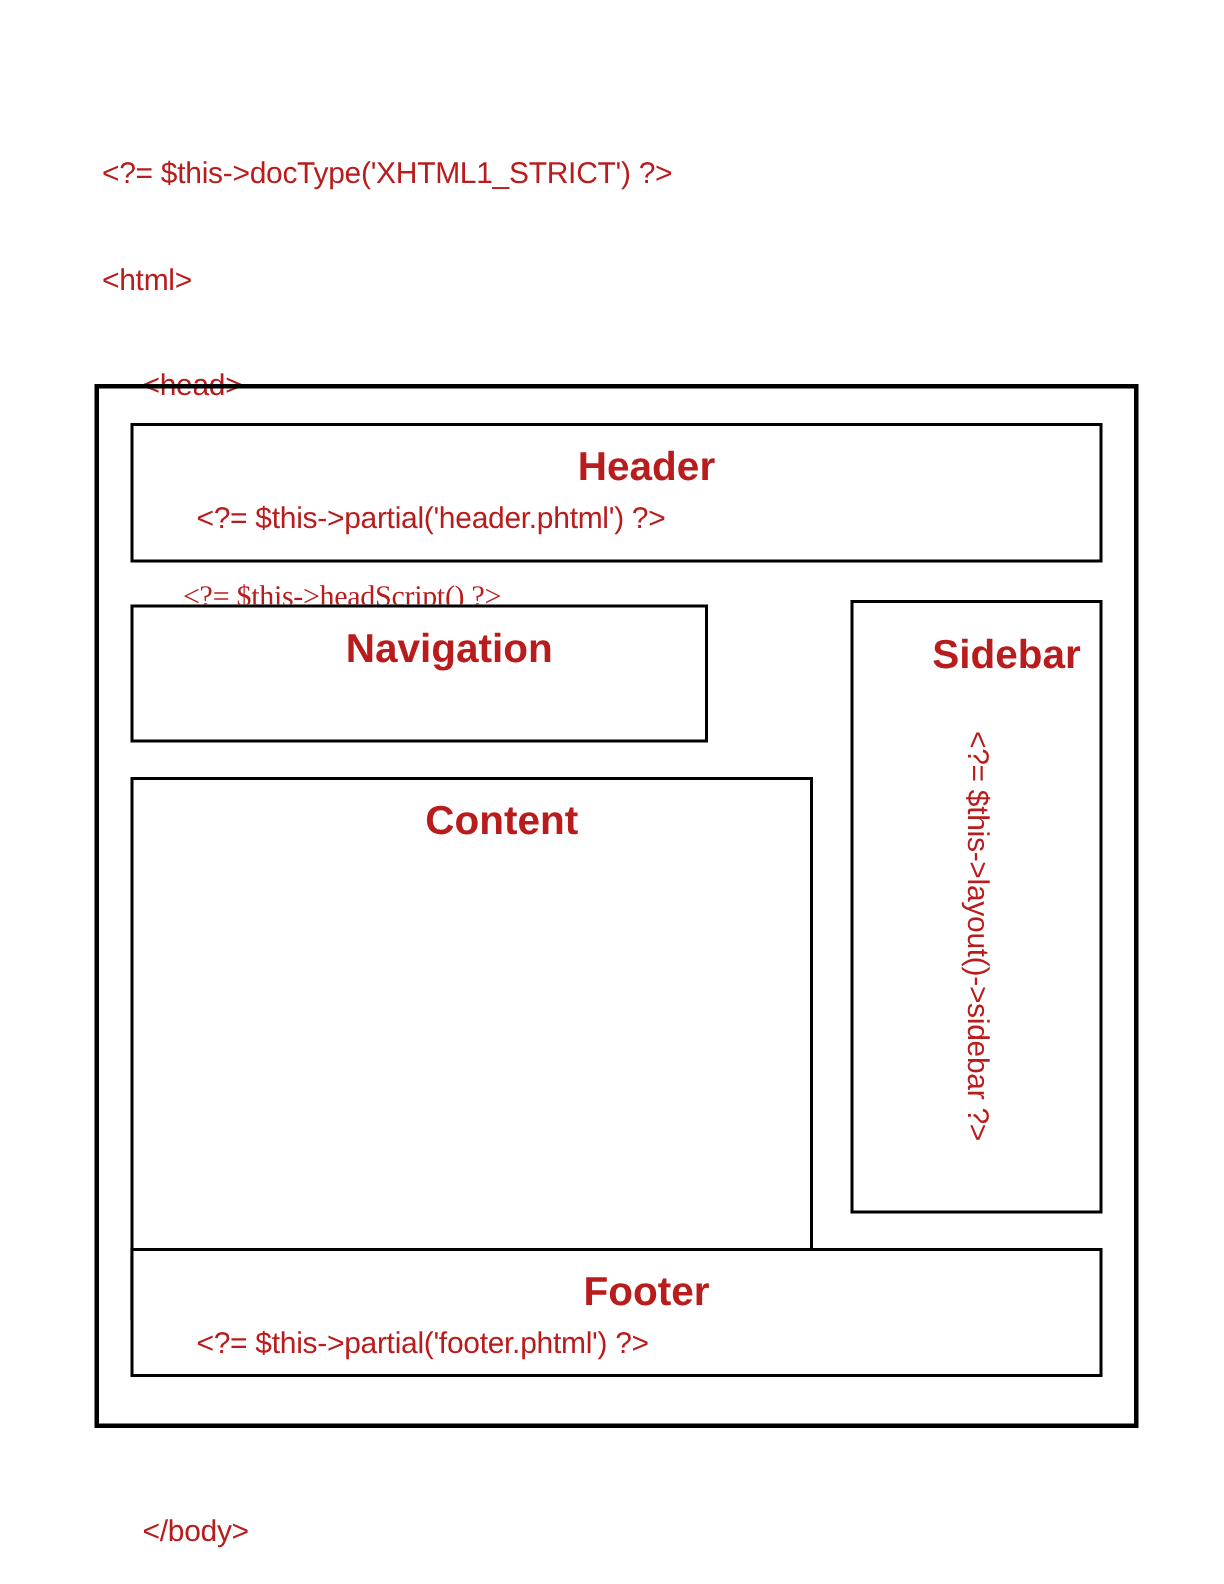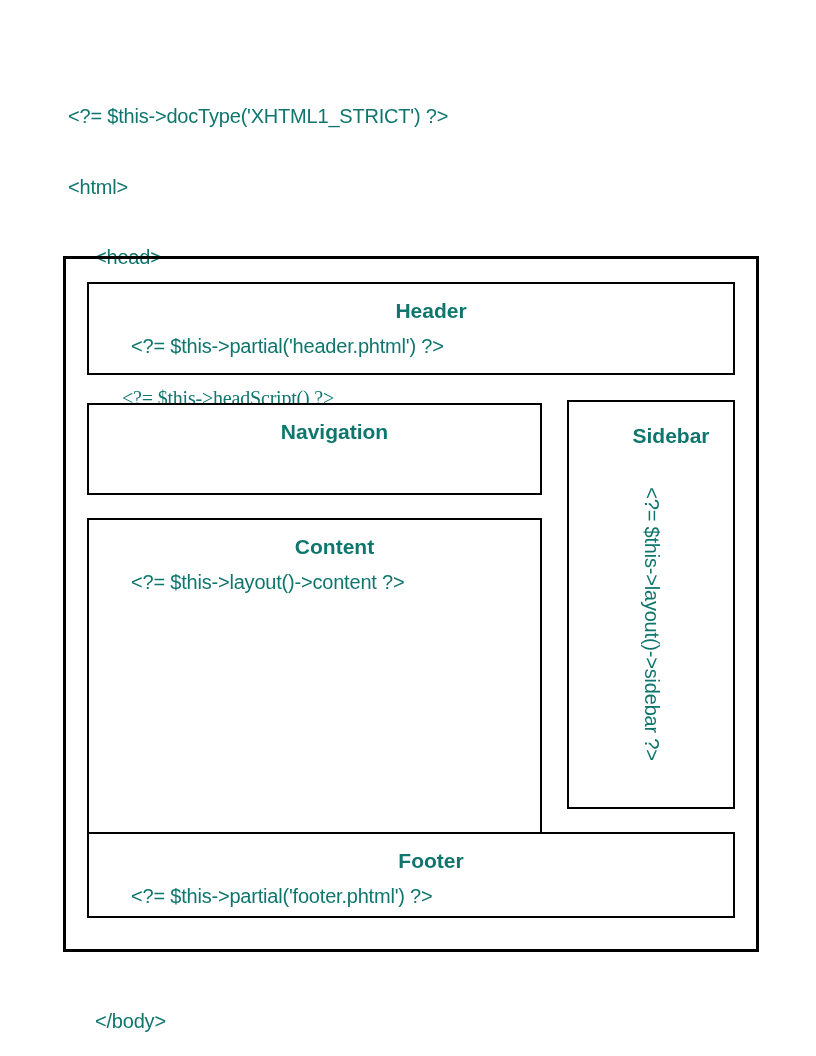--- a/index.html
+++ b/index.html
@@ -5,21 +5,21 @@
   html, body {
     margin: 0;
     padding: 0;
     background: #ffffff;
   }
   .page {
     position: relative;
     width: 816px;
     height: 1056px;
     background: #ffffff;
-    color: #0f766e;
+    color: #b91c1c;
     font-family: "Liberation Sans", sans-serif;
     overflow: hidden;
   }
   
   .code-block {
     position: absolute;
     font-size: 20px;
     line-height: 23.5px;
     letter-spacing: -0.2px;
     white-space: pre;
@@ -43,34 +43,34 @@
   .region {
     position: absolute;
     border: 2px solid #000000;
     box-sizing: border-box;
     background: #ffffff;
   }
   .region .box-title {
     margin-top: 15px;
     text-align: center;
     font-weight: bold;
-    font-size: 21px;
+    font-size: 27px;
     line-height: 24px;
     margin-left: 40px;
   }
   .region .box-code {
     margin-top: 11px;
     padding-left: 42px;
     font-size: 20px;
     line-height: 24px;
     letter-spacing: -0.2px;
     white-space: pre;
   }
   #header-box  { left: 21px;  top: 23px;  width: 648px; height: 93px; }
-  #nav-box     { left: 21px;  top: 144px; width: 455px; height: 92px; }
+  #nav-box     { left: 21px;  top: 144px; width: 385px; height: 92px; }
   #content-box { left: 21px;  top: 259px; width: 455px; height: 362px; }
   #sidebar-box { left: 501px; top: 141px; width: 168px; height: 409px; }
   #footer-box  { left: 21px;  top: 573px; width: 648px; height: 86px; }
   #sidebar-box .box-title { margin-top: 22px; }
   .v-text {
     position: absolute;
     left: 82px;
     top: 222px;
     transform: translate(-50%, -50%) rotate(90deg);
     white-space: nowrap;
@@ -100,21 +100,20 @@
       <div class="box-title">Header</div>
       <div class="box-code">&lt;?= $this-&gt;partial('header.phtml') ?&gt;</div>
     </div>
 
     <div id="nav-box" class="region">
       <div class="box-title">Navigation</div>
     </div>
 
     <div id="content-box" class="region">
       <div class="box-title">Content</div>
-      <div class="box-code">&lt;?= $this-&gt;layout()-&gt;content ?&gt;</div>
     </div>
 
     <div id="sidebar-box" class="region">
       <div class="box-title">Sidebar</div>
       <div class="v-text">&lt;?= $this-&gt;layout()-&gt;sidebar ?&gt;</div>
     </div>
 
     <div id="footer-box" class="region">
       <div class="box-title">Footer</div>
       <div class="box-code">&lt;?= $this-&gt;partial('footer.phtml') ?&gt;</div>

